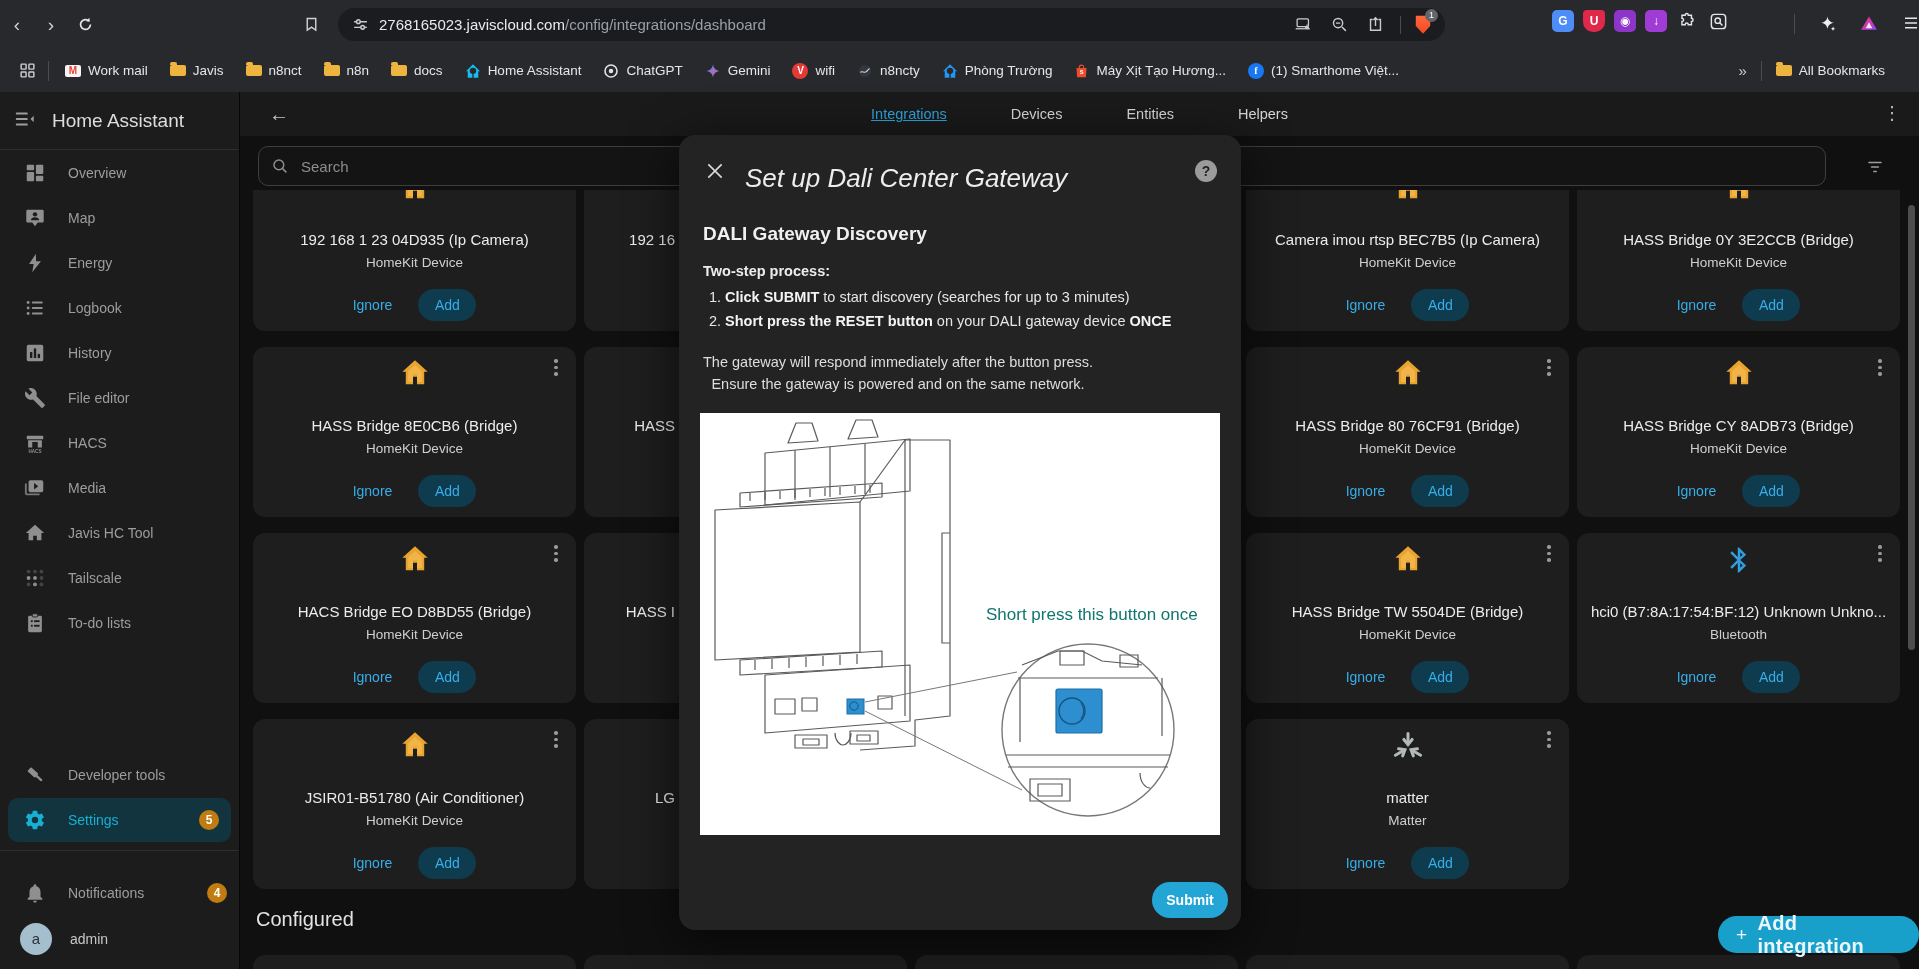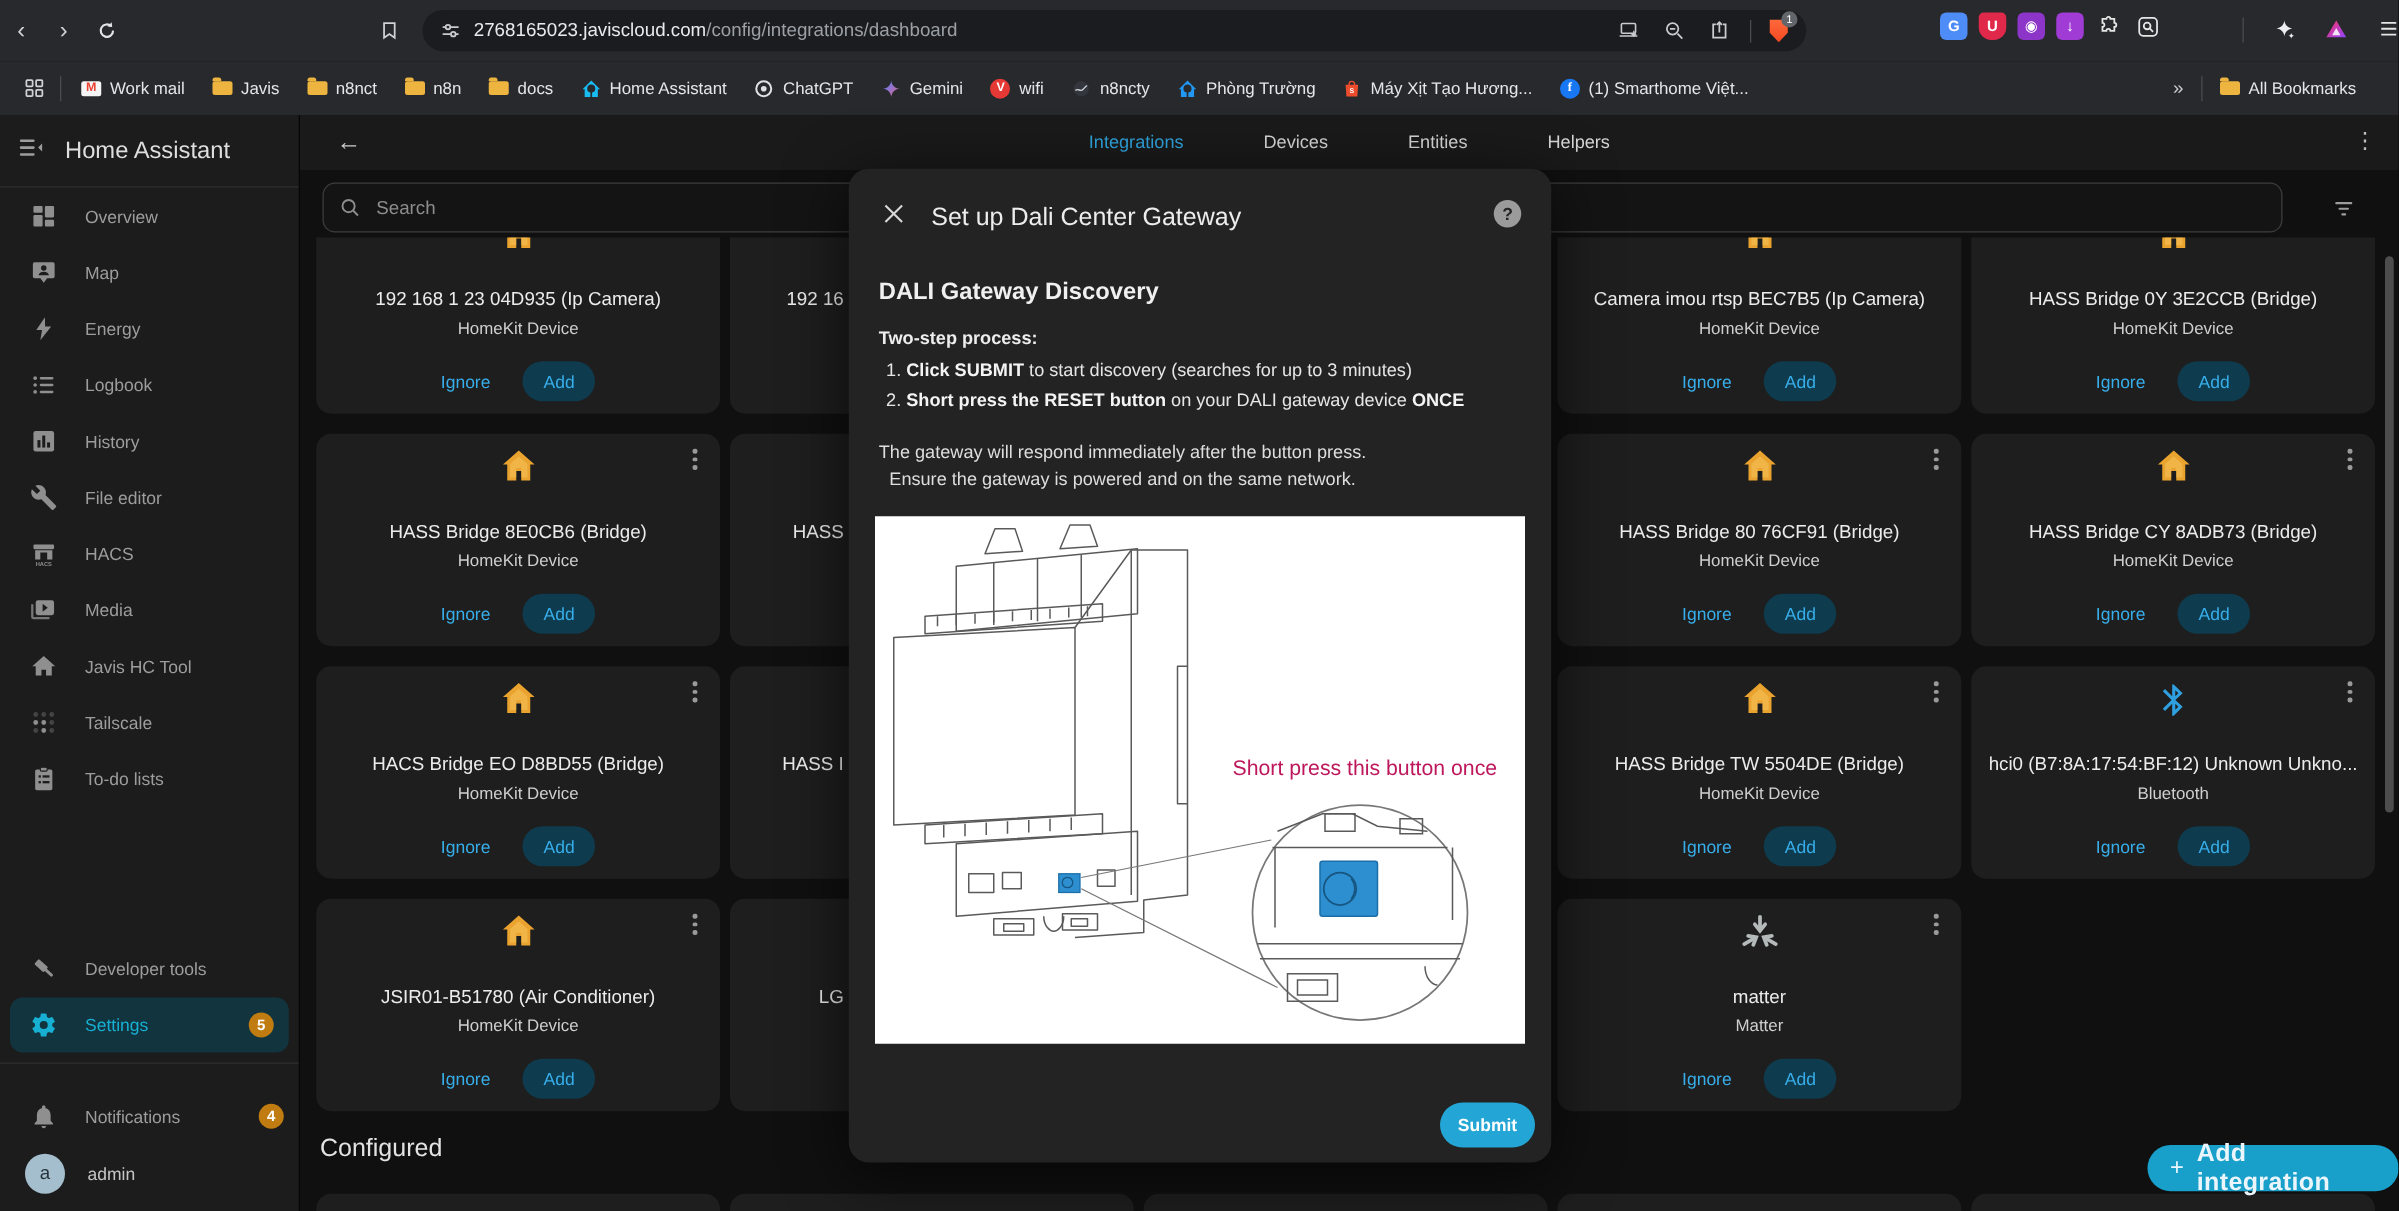--- a/index.html
+++ b/index.html
@@ -53,21 +53,21 @@
   .sb-div{position:absolute;left:0;right:0;top:758px;height:1px;background:#2e2e2e;}
   .avatar{width:32px;height:32px;border-radius:50%;background:#a4becd;color:#27333b;font-size:15px;display:flex;align-items:center;justify-content:center;flex:none;margin-left:-4px;}
   .sb-label.user{color:#c6c6c6;margin-left:18px;}
 
   
   .main{position:absolute;left:240px;top:0;width:1679px;height:877px;}
   .main-header{position:absolute;top:0;left:0;right:0;height:44px;background:#1a1a1a;display:flex;align-items:center;}
   .back-arrow{position:absolute;left:24px;top:7px;width:30px;height:30px;color:#c9c9c9;font-size:20px;display:flex;align-items:center;justify-content:center;cursor:pointer;}
   .tabs{position:absolute;left:0;right:0;top:0;height:44px;display:flex;align-items:center;justify-content:center;gap:60px;}
   .tab{font-size:14.5px;color:#d6d6d6;cursor:pointer;padding:12px 2px;}
-  .tab.active{color:#2fa3dd;}
+  .tab.active{color:#2fa3dd;text-decoration:underline;}
   .kebab-main{position:absolute;right:18px;top:10px;color:#bdbdbd;font-size:18px;cursor:pointer;}
 
   
   .search-pill{position:absolute;top:54px;left:18px;width:1568px;height:40px;border:1px solid #3e3e3e;border-radius:10px;background:#141414;display:flex;align-items:center;padding:0 12px;}
   .search-input{background:transparent;border:none;outline:none;color:#cfcfcf;font-size:15px;margin-left:10px;width:400px;}
   .search-input::placeholder{color:#8d8d8d;}
   .filter-ic{position:absolute;top:60px;left:1620px;width:30px;height:30px;display:flex;align-items:center;justify-content:center;cursor:pointer;}
 
   
   .viewport{position:absolute;top:98px;left:0;width:1679px;height:779px;overflow:hidden;}
@@ -85,30 +85,30 @@
   .sliver{position:absolute;top:765px;width:323px;height:14px;background:#1e1e1e;border-radius:12px 12px 0 0;}
   .configured{position:absolute;left:16px;top:718px;font-size:20px;color:#e3e3e3;}
   .fab{position:absolute;left:1478px;top:726px;height:37px;border-radius:19px;background:#189fca;display:flex;align-items:center;gap:10px;padding:0 18px;cursor:pointer;}
   .fab span{font-size:20px;font-weight:bold;color:#eaf6fb;letter-spacing:.3px;}
   .fab .plus{font-size:19px;font-weight:400;color:#eaf6fb;}
   .scroll-thumb{position:absolute;left:1668px;top:15px;width:7px;height:445px;border-radius:4px;background:#4d4d4d;}
 
   
   .modal{position:absolute;left:679px;top:135px;width:562px;height:795px;background:#232323;border-radius:16px;box-shadow:0 10px 50px rgba(0,0,0,.65);z-index:50;}
   .m-close{position:absolute;left:22px;top:22px;width:28px;height:28px;display:flex;align-items:center;justify-content:center;cursor:pointer;}
-  .m-title{position:absolute;left:66px;top:28px;font-size:20px;color:#ededed;}
+  .m-title{position:absolute;left:66px;top:28px;font-size:26px;color:#ededed;font-style:italic;}
   .m-help{position:absolute;right:24px;top:25px;width:22px;height:22px;border-radius:50%;background:#9b9b9b;color:#232323;font-size:14px;font-weight:bold;display:flex;align-items:center;justify-content:center;cursor:pointer;}
   .m-h2{position:absolute;left:24px;top:88px;font-size:19px;font-weight:bold;color:#f0f0f0;}
   .m-process{position:absolute;left:24px;top:128px;font-size:14.5px;font-weight:bold;color:#ededed;}
   .m-steps{position:absolute;left:24px;top:150px;margin:0;padding-left:22px;font-size:14.5px;color:#e6e6e6;}
   .m-steps li{line-height:24px;}
   .m-steps b{color:#f4f4f4;}
   .m-note{position:absolute;left:24px;top:216px;font-size:14.5px;color:#dedede;line-height:22px;text-align:center;}
   .m-img{position:absolute;left:21px;top:278px;width:520px;height:422px;background:#ffffff;}
-  .m-caption{position:absolute;left:286px;top:192px;font-size:17px;color:#be185d;white-space:nowrap;}
+  .m-caption{position:absolute;left:286px;top:192px;font-size:17px;color:#0f766e;white-space:nowrap;}
   .m-submit{position:absolute;left:473px;top:747px;width:76px;height:36px;border-radius:18px;background:#23a6d5;color:#fff;font-size:14px;font-weight:bold;display:flex;align-items:center;justify-content:center;cursor:pointer;}
 </style>
 </head>
 <body>
 
 <div class="stage">
 
   <div class="chrome">
     <div class="nav-btn">‹</div>
     <div class="nav-btn">›</div>

